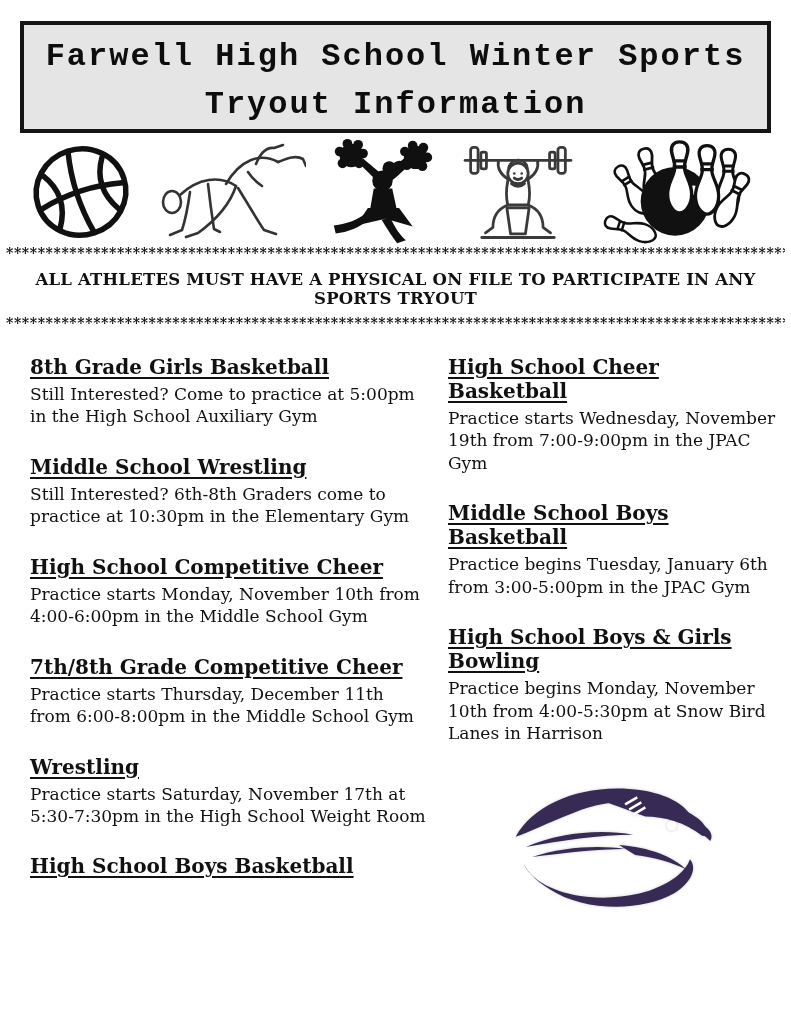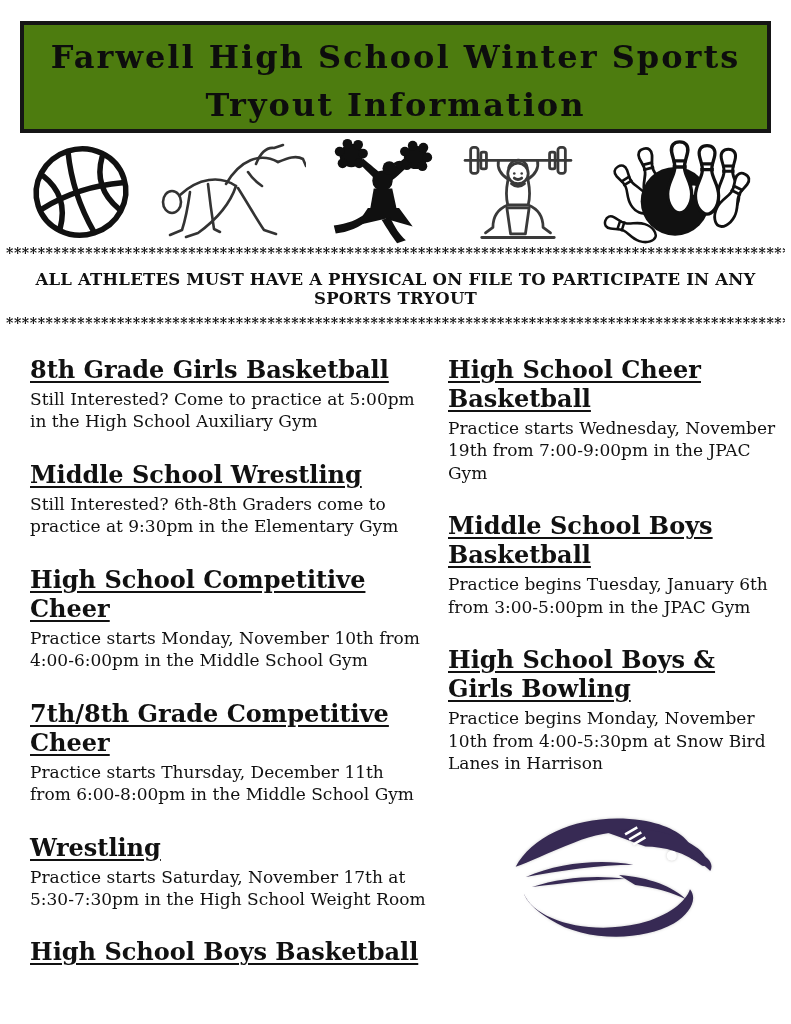--- a/index.html
+++ b/index.html
@@ -10,24 +10,25 @@
     color: #111;
     overflow: hidden;
     position: relative;
   }
   .flyer { width: 791px; height: 1024px; }
 
   
   .header-box {
     margin: 21px 20px 0 20px;
     height: 112px;
-    background: #4d7c0f;
+    background: #e5e5e5;
     border: 4px solid #151515;
     text-align: center;
     padding-top: 8px;
+    font-family: Liberation Mono, monospace;
   }
   .header-line {
     font-weight: 700;
     font-size: 32px;
     letter-spacing: 2px;
     line-height: 48px;
     color: #0d0d0d;
   }
 
   
@@ -60,21 +61,21 @@
 
   
   .content {
     display: flex;
     margin: 24px 0 0 30px;
   }
   .col-left  { width: 398px; }
   .col-right { width: 336px; margin-left: 20px; }
   .section { margin-bottom: 27px; }
   .section h3 {
-    font-size: 24px;
+    font-size: 20px;
     font-weight: 700;
     text-decoration: underline;
     text-decoration-thickness: 2px;
     text-underline-offset: 3px;
     margin-bottom: 4px;
   }
   .section p {
     font-size: 17px;
     line-height: 1.32;
   }
@@ -207,21 +208,21 @@
 
   <div class="content">
 
     <div class="col-left">
       <div class="section">
         <h3>8th Grade Girls Basketball</h3>
         <p>Still Interested? Come to practice at 5:00pm in the High School Auxiliary Gym</p>
       </div>
       <div class="section">
         <h3>Middle School Wrestling</h3>
-        <p>Still Interested? 6th-8th Graders come to practice at 9:30pm in the Elementary Gym</p>
+        <p>Still Interested? 6th-8th Graders come to practice at 10:30pm in the Elementary Gym</p>
       </div>
       <div class="section">
         <h3>High School Competitive Cheer</h3>
         <p>Practice starts Monday, November 10th from 4:00-6:00pm in the Middle School Gym</p>
       </div>
       <div class="section">
         <h3>7th/8th Grade Competitive Cheer</h3>
         <p>Practice starts Thursday, December 11th from 6:00-8:00pm in the Middle School Gym</p>
       </div>
       <div class="section">

